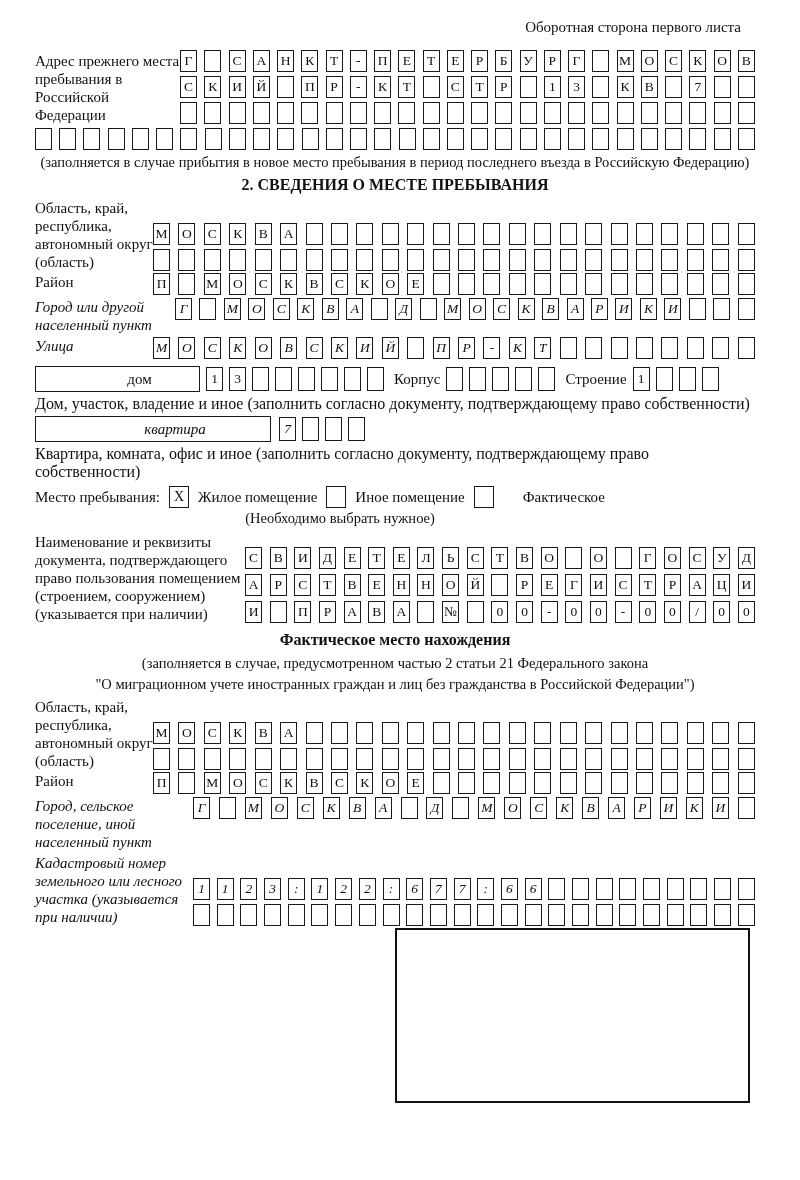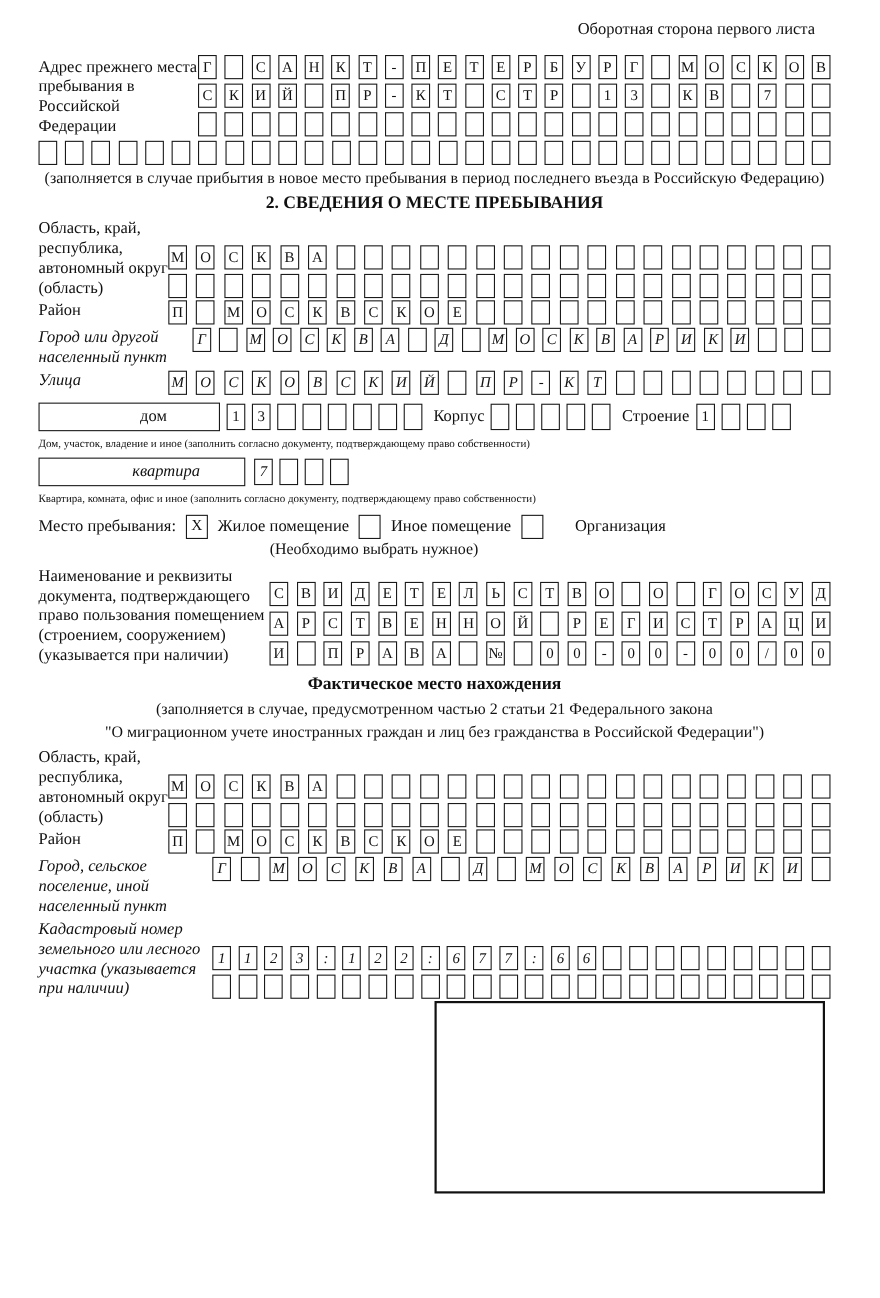--- a/index.html
+++ b/index.html
@@ -19,27 +19,27 @@
   .lw210{width:210px;}
   .rowstack{display:flex;flex-direction:column;gap:4px;flex:1;}
 
   .cellrow{display:flex;justify-content:space-between;}
   .cellrow.seg{justify-content:flex-start;gap:6px;flex:none;}
   .cell{flex:none;width:17px;height:22px;box-sizing:border-box;border:1.6px solid #1a1a1a;
         display:flex;align-items:center;justify-content:center;font-size:13.5px;background:#fff;}
 
   .fullrow{margin-top:4px;}
   .hint{text-align:center;font-size:14.5px;margin-top:3px;}
-  .hint-left{font-size:10px;margin-top:3px;}
+  .hint-left{font-size:16px;margin-top:3px;}
   .sec-title{text-align:center;font-weight:bold;font-size:16px;margin-top:5px;margin-bottom:5px;}
 
   .namedbox{box-sizing:border-box;border:1.6px solid #1a1a1a;height:26px;display:flex;
             align-items:center;justify-content:center;flex:none;padding-left:44px;}
   .dombox{width:165px;margin-right:6px;}
-  .kvbox{width:188px;margin-right:8px;}
+  .kvbox{width:236px;margin-right:8px;}
   .inline-label{flex:none;margin:0 6px 0 10px;}
   .domrow{display:flex;align-items:center;margin-top:7px;}
   .domrow .cellrow.seg{align-self:center;}
   .domrow .cell{height:24px;}
 
   .mesto-row{display:flex;align-items:center;gap:9px;margin-top:5px;}
   .checkbox{flex:none;width:20px;height:22px;box-sizing:border-box;border:1.6px solid #1a1a1a;
             display:flex;align-items:center;justify-content:center;font-size:14px;}
   .org-label{margin-left:20px;}
   .mesto-hint{margin-left:140px;width:330px;text-align:center;font-size:14.5px;margin-top:1px;}
@@ -377,21 +377,21 @@
   </div>
   <div class="hint-left">Квартира, комната, офис и иное (заполнить согласно документу, подтверждающему право собственности)</div>
 
   <div class="mesto-row">
     <div>Место пребывания:</div>
     <div class="checkbox">X</div>
     <div>Жилое помещение</div>
     <div class="checkbox"></div>
     <div>Иное помещение</div>
     <div class="checkbox"></div>
-    <div class="org-label">Организация</div>
+    <div class="org-label">Фактическое</div>
   </div>
   <div class="mesto-hint">(Необходимо выбрать нужное)</div>
 
   <div class="frow gap6 svid">
     <div class="flabel lw210">Наименование и реквизиты документа, подтверждающего право пользования помещением (строением, сооружением) (указывается при наличии)</div>
     <div class="rowstack">
       <div class="cellrow">
           <div class="cell">С</div>
           <div class="cell">В</div>
           <div class="cell">И</div>

